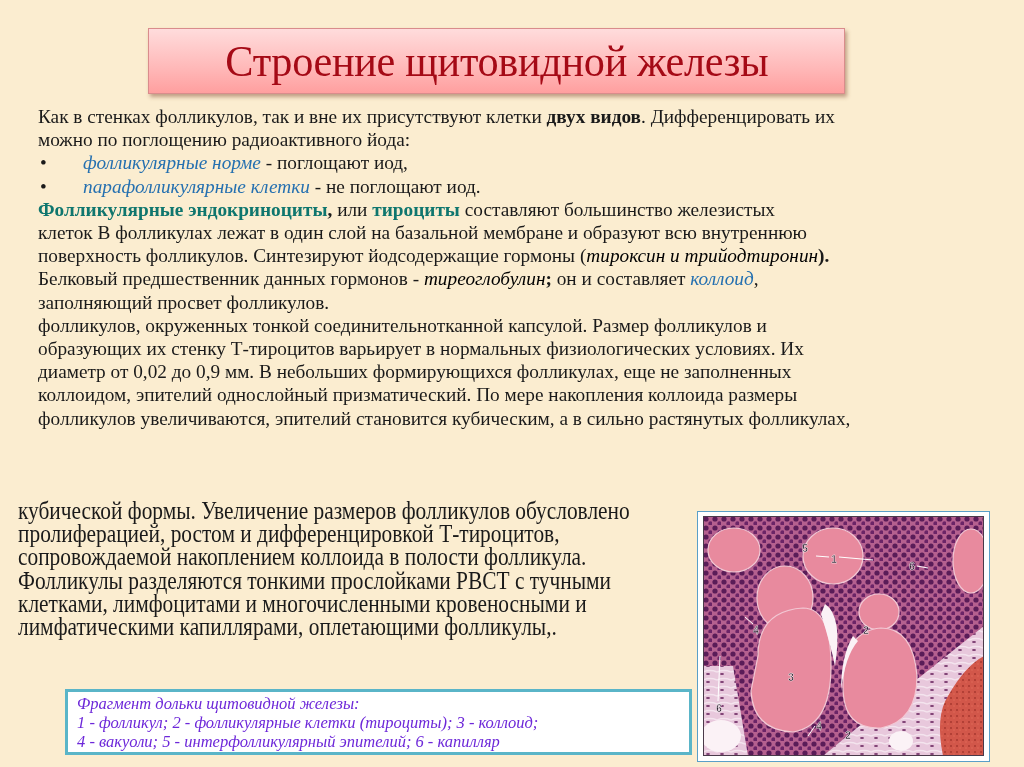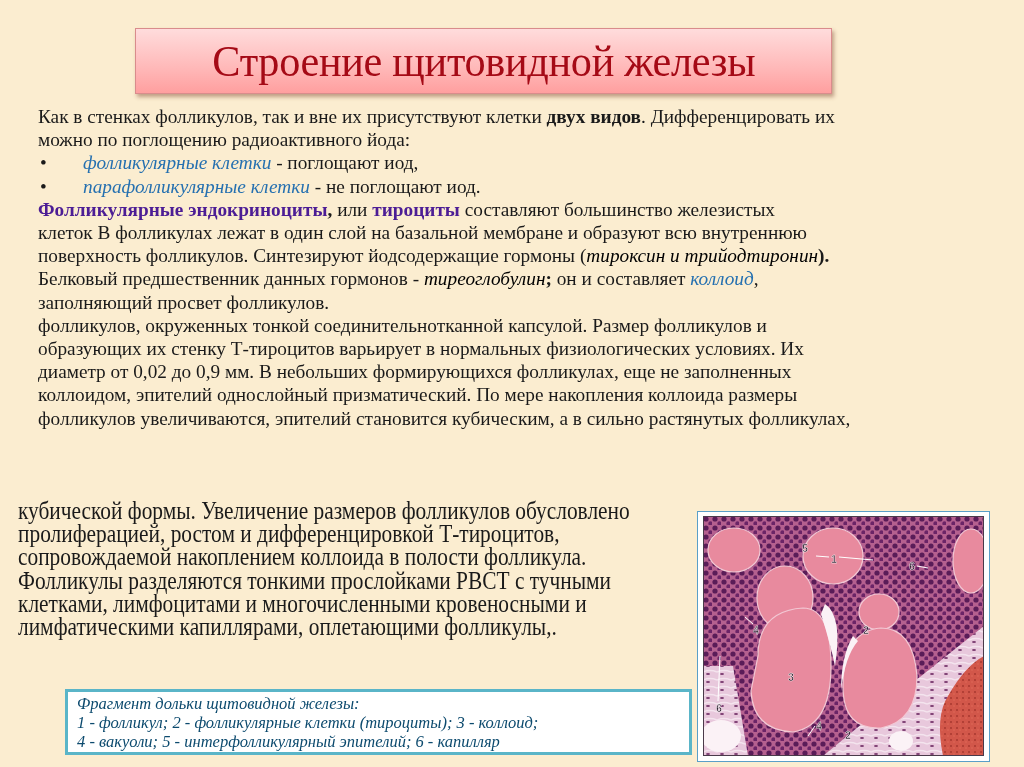--- a/index.html
+++ b/index.html
@@ -3,54 +3,54 @@
 <meta charset="utf-8">
 <style>
   html, body { margin: 0; padding: 0; }
   body {
     width: 1024px; height: 767px; overflow: hidden; position: relative;
     background: #fbedd0;
     font-family: "Liberation Serif", "DejaVu Serif", serif;
     color: #1a1a1a;
   }
   .title-box {
-    position: absolute; left: 135px; top: 28px; width: 695px; height: 64px;
+    position: absolute; left: 148px; top: 28px; width: 695px; height: 64px;
     background: linear-gradient(to bottom, #ffdcdc 0%, #ffb9b9 60%, #ff9f9f 100%);
     border: 1px solid #d98c8c;
     box-shadow: 2px 3px 4px rgba(120, 60, 40, 0.45);
     display: flex; align-items: center; justify-content: center;
   }
   .title-box h1 {
     margin: 0; font-weight: normal; font-size: 44px; color: #a50a16;
     font-family: "Liberation Serif", serif; letter-spacing: -0.3px;
     transform: scaleX(0.96);
   }
   .body-text {
     position: absolute; left: 22px; top: 105px; width: 990px;
     font-size: 19.3px; line-height: 23.2px; margin-left: 16px;
   }
   .body-text p { margin: 0; white-space: nowrap; }
   .bullet { display: flex; }
   .bullet .dot { width: 43px; padding-left: 2px; }
   .blue-i { color: #2570b0; font-style: italic; }
-  .blue-b { color: #4c1d95; font-weight: bold; }
+  .blue-b { color: #0f766e; font-weight: bold; }
   .red-i { color: #000000; font-style: italic; }
   .b { font-weight: bold; }
   .cond {
     position: absolute; left: 18px; top: 499px;
     font-size: 25px; line-height: 23.2px;
   }
   .cond p { margin: 0; white-space: nowrap; transform-origin: left center; transform: scaleX(0.855); }
   .caption {
     position: absolute; left: 65px; top: 689px; width: 612px; height: 60px;
     background: #ffffff; border: 3px solid #5ab5c8;
     padding: 0 0 0 9px; box-sizing: content-box;
   }
   .caption p {
-    margin: 0; color: #0c4a6e; font-style: italic; font-size: 16.5px; line-height: 19px;
+    margin: 0; color: #6d28d9; font-style: italic; font-size: 16.5px; line-height: 19px;
     white-space: nowrap;
   }
   .caption p:first-child { margin-top: 2px; }
   .figure-frame {
     position: absolute; left: 697px; top: 511px; width: 291px; height: 249px;
     background: #ffffff; border: 1px solid #5a9fc8;
   }
   .figure-frame svg { position: absolute; left: 5px; top: 4px; width: 281px; height: 240px; }
 </style>
 </head>
@@ -58,21 +58,21 @@
 
 <div class="title-box">
   <h1>Строение щитовидной железы</h1>
 </div>
 
 <div class="body-text">
   <p><span>Как в стенках фолликулов, так и вне их присутствуют клетки </span><span class="b">двух видов</span><span>. Дифференцировать их</span></p>
   <p>можно по поглощению радиоактивного йода:</p>
   <p class="bullet">
       <span class="dot">•</span>
-      <span><span class="blue-i">фолликулярные клетки</span><span> - поглощают иод,</span></span>
+      <span><span class="blue-i">фолликулярные норме</span><span> - поглощают иод,</span></span>
     </p>
   <p class="bullet">
       <span class="dot">•</span>
       <span><span class="blue-i">парафолликулярные клетки</span><span> - не поглощают иод.</span></span>
     </p>
   <p><span class="blue-b">Фолликулярные эндокриноциты</span><span class="b">,</span><span> или </span><span class="blue-b">тироциты</span><span> составляют  большинство железистых</span></p>
   <p>клеток  В фолликулах лежат в один слой на базальной мембране и образуют всю внутреннюю</p>
   <p><span>поверхность фолликулов. Синтезируют йодсодержащие гормоны (</span><span class="red-i">тироксин и трийодтиронин</span><span class="b">).</span></p>
   <p><span>Белковый предшественник данных гормонов - </span><span class="red-i">тиреоглобулин</span><span class="b">;</span><span> он и составляет </span><span class="blue-i">коллоид</span><span>,</span></p>
   <p>заполняющий просвет фолликулов.</p>

